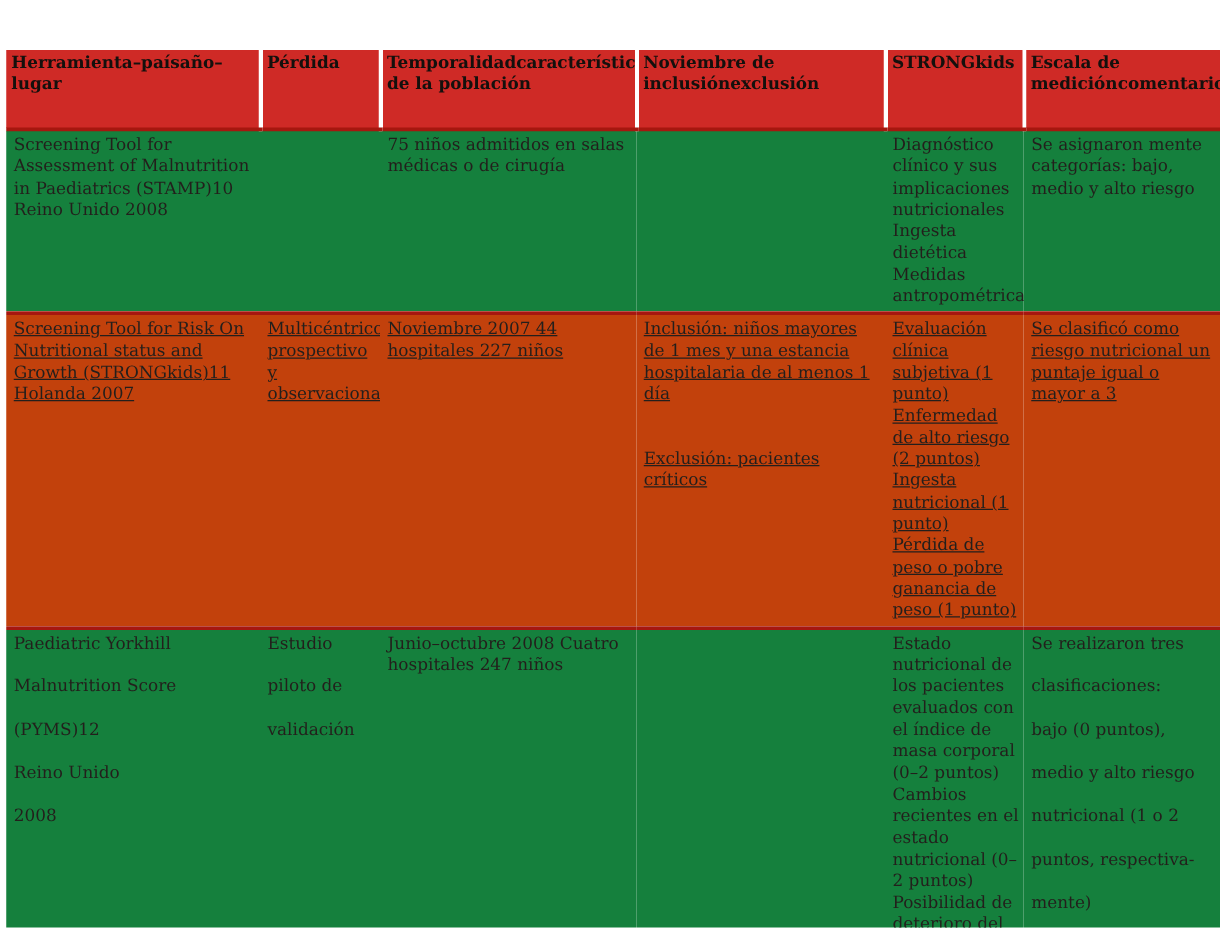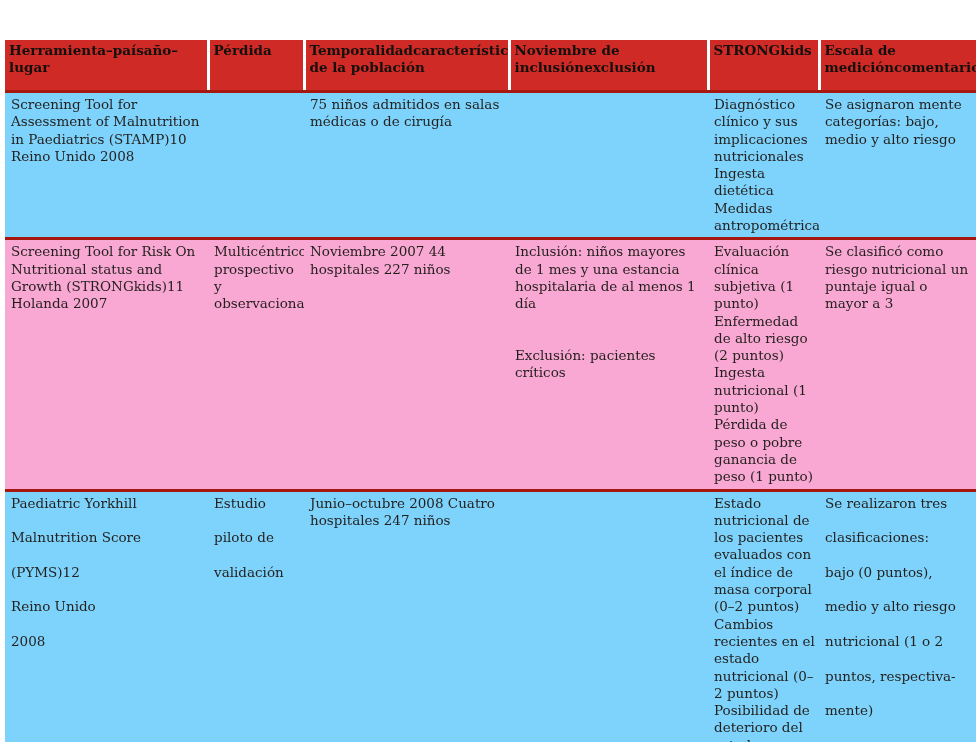--- a/index.html
+++ b/index.html
@@ -32,39 +32,39 @@
   col.c4 { width: 199px; }
   col.c5 { width: 111px; }
   col.c6 { width: 157px; }
 
   th {
     background: #cf2a26;
     color: #14100d;
     font-weight: bold;
     text-align: left;
     vertical-align: top;
-    padding: 2px 2px 2px 4px;
+    padding: 2px 2px 14px 4px;
     height: 46px;
     border-right: 3px solid #ffffff;
     border-bottom: 3px solid #a6170f;
     font-size: 13.5px;
     line-height: 17px;
     overflow: hidden;
   }
   th:last-child { border-right: none; }
 
   td {
     vertical-align: top;
     padding: 3px 4px 3px 6px;
     white-space: pre-line;
     border-bottom: 3px solid #a6170f;
     overflow: hidden;
   }
-  tr.row-salmon td { background: #7dd3fc; }
-  tr.row-light  td { background: #f9a8d4; }
+  tr.row-salmon td { background: #15803d; }
+  tr.row-light  td { background: #c2410c; text-decoration: underline; }
   tr.r1 td { height: 108px; }
   tr.r2 td { height: 184px; }
   tr.r3 td { height: 326px; }
 </style>
 </head>
 <body>
 
 <div class="page">
   <table class="review-table">
     <colgroup>

